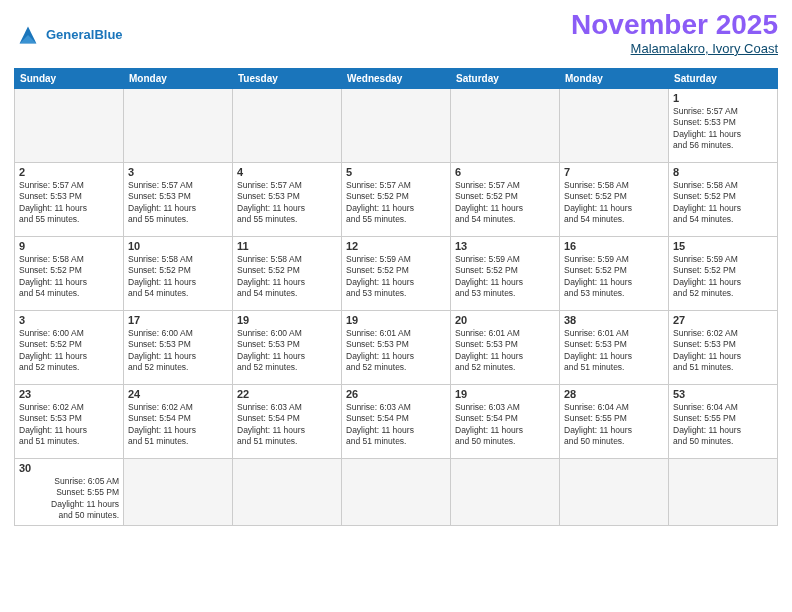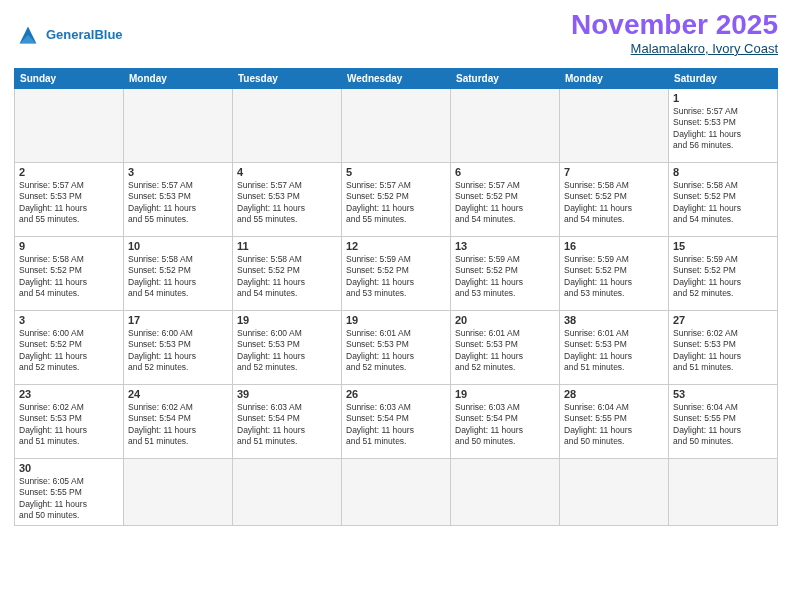--- a/index.html
+++ b/index.html
@@ -305,21 +305,21 @@
 and 51 minutes.</div>
           </td>
           <td>
             <span class="day-num">24</span>
             <div class="day-info" style="white-space: pre-line;">Sunrise: 6:02 AM
 Sunset: 5:54 PM
 Daylight: 11 hours
 and 51 minutes.</div>
           </td>
           <td>
-            <span class="day-num">39</span>
+            <span class="day-num">22</span>
             <div class="day-info" style="white-space: pre-line;">Sunrise: 6:03 AM
 Sunset: 5:54 PM
 Daylight: 11 hours
 and 51 minutes.</div>
           </td>
           <td>
             <span class="day-num">26</span>
             <div class="day-info" style="white-space: pre-line;">Sunrise: 6:03 AM
 Sunset: 5:54 PM
 Daylight: 11 hours
@@ -343,21 +343,21 @@
             <span class="day-num">53</span>
             <div class="day-info" style="white-space: pre-line;">Sunrise: 6:04 AM
 Sunset: 5:55 PM
 Daylight: 11 hours
 and 50 minutes.</div>
           </td>
         </tr>
         <tr>
           <td>
             <span class="day-num">30</span>
-            <div class="day-info" style="white-space: pre-line;">Sunrise: 6:05 AM
+            <div class="day-info" style="white-space: pre-line; text-align: right;">Sunrise: 6:05 AM
 Sunset: 5:55 PM
 Daylight: 11 hours
 and 50 minutes.</div>
           </td>
           <td class="empty-cell"></td>
           <td class="empty-cell"></td>
           <td class="empty-cell"></td>
           <td class="empty-cell"></td>
           <td class="empty-cell"></td>
           <td class="empty-cell"></td>

